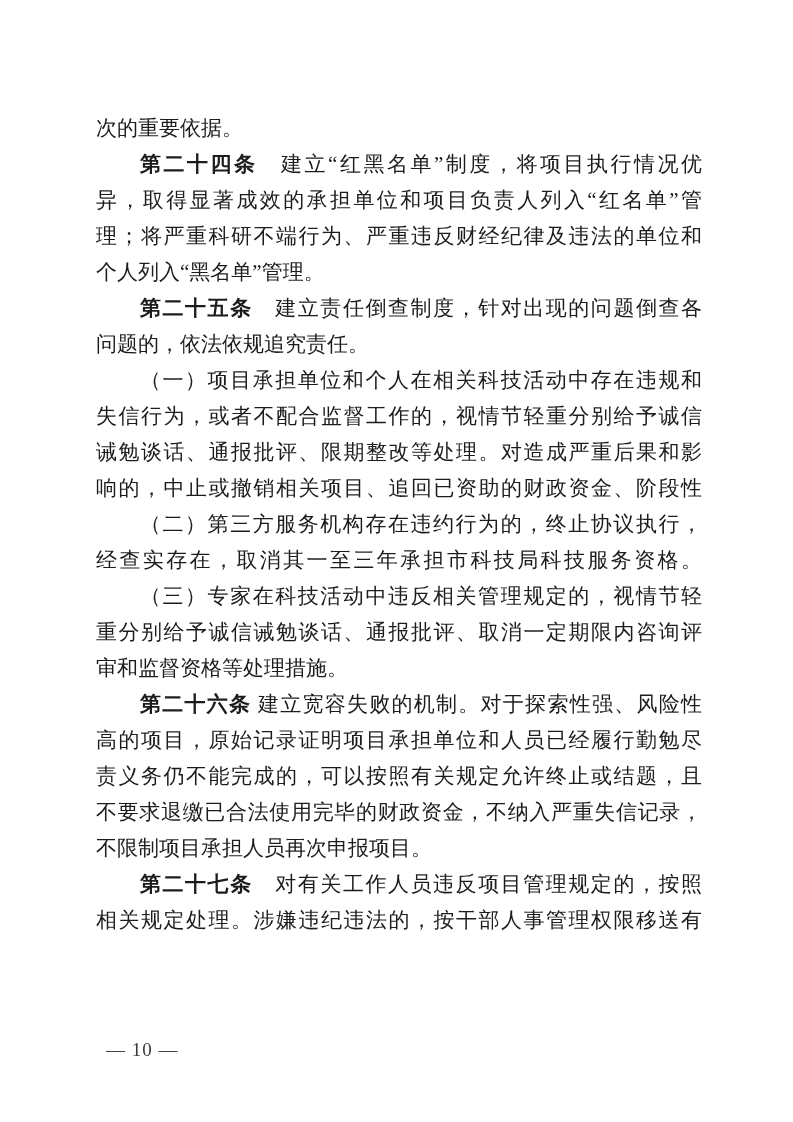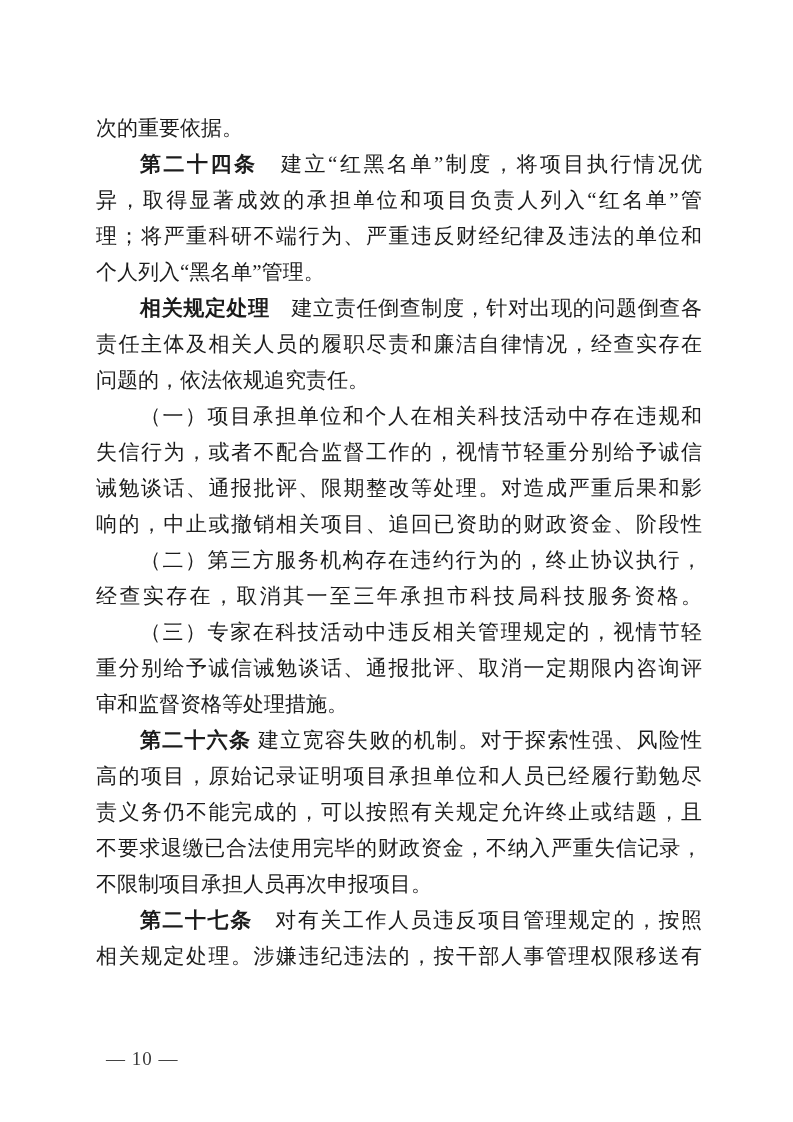--- a/index.html
+++ b/index.html
@@ -37,38 +37,36 @@
   .line.end { text-align: left; text-align-last: left; }
   .art { font-weight: 700; }
   .footer {
     position: absolute;
     left: 106px;
     top: 1038px;
     font-size: 19px;
     line-height: 24px;
     letter-spacing: 1px;
     color: #3a3a3a;
-    margin-top: 9px;
   }
 </style>
 </head>
 <body>
 
 <div class="sheet">
   <div class="textblock">
 
     <div class="line end"><span>次的重要依据。</span></div>
 
     <div class="line indent"><span class="art">第二十四条</span><span>　建立“红黑名单”制度，将项目执行情况优</span></div>
     <div class="line"><span>异，取得显著成效的承担单位和项目负责人列入“红名单”管</span></div>
     <div class="line"><span>理；将严重科研不端行为、严重违反财经纪律及违法的单位和</span></div>
     <div class="line end"><span>个人列入“黑名单”管理。</span></div>
 
-    <div class="line indent"><span class="art">相关规定处理</span><span>　建立责任倒查制度，针对出现的问题倒查各</span></div>
-    <div class="line"><span>责任主体及相关人员的履职尽责和廉洁自律情况，经查实存在</span></div>
+    <div class="line indent"><span class="art">第二十五条</span><span>　建立责任倒查制度，针对出现的问题倒查各</span></div>
     <div class="line end"><span>问题的，依法依规追究责任。</span></div>
 
     <div class="line indent"><span>（一）项目承担单位和个人在相关科技活动中存在违规和</span></div>
     <div class="line"><span>失信行为，或者不配合监督工作的，视情节轻重分别给予诚信</span></div>
     <div class="line"><span>诫勉谈话、通报批评、限期整改等处理。对造成严重后果和影</span></div>
     <div class="line"><span>响的，中止或撤销相关项目、追回已资助的财政资金、阶段性</span></div>
 
     <div class="line indent"><span>（二）第三方服务机构存在违约行为的，终止协议执行，</span></div>
     <div class="line"><span>经查实存在，取消其一至三年承担市科技局科技服务资格。</span></div>
 

